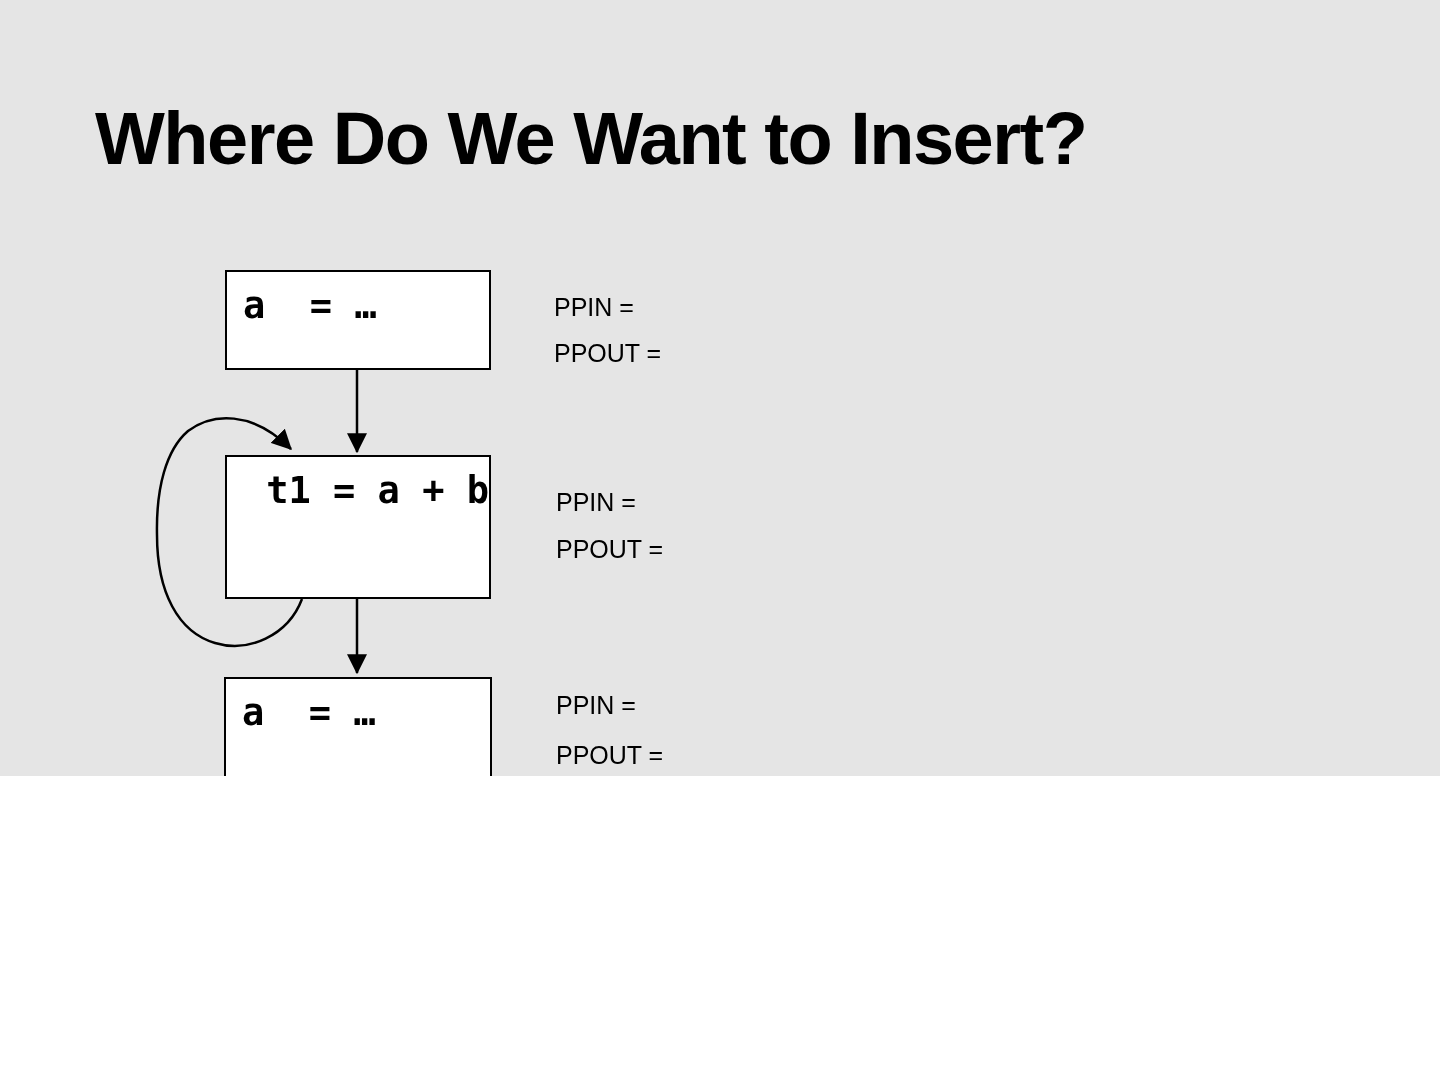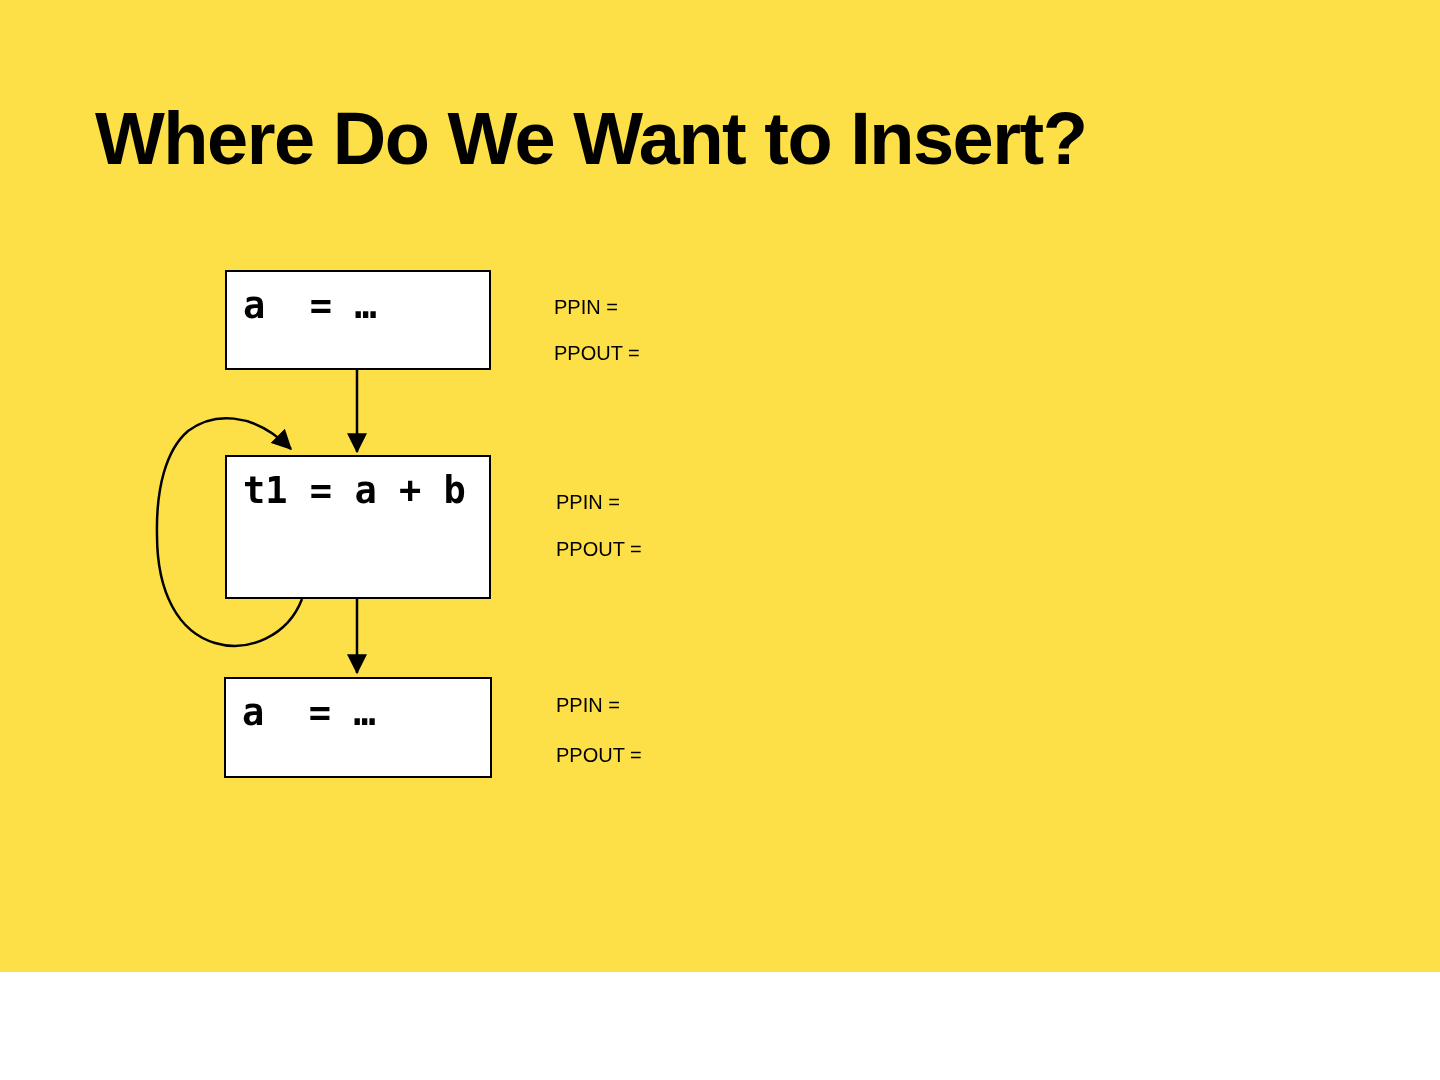--- a/index.html
+++ b/index.html
@@ -1,20 +1,20 @@
 <!DOCTYPE html>
 <html><head>
 <meta charset="utf-8">
 <style>
   html, body { margin: 0; padding: 0; background: #ffffff; }
   .slide {
     position: relative;
     width: 1440px;
-    height: 972px;
-    background: #fde047;
+    height: 776px;
+    background: #e5e5e5;
     overflow: hidden;
     font-family: "Liberation Sans", sans-serif;
     color: #000000;
     text-decoration: underline;
   }
   .title {
     position: absolute;
     left: 95px;
     top: 96px;
     margin: 0;
@@ -31,33 +31,33 @@
     pointer-events: none;
   }
   .block {
     position: absolute;
     box-sizing: border-box;
     border: 2px solid #000000;
     background: #ffffff;
     padding: 10px 0 0 16px;
   }
   .block-1 { left: 225px; top: 270px; width: 266px; height: 100px; }
-  .block-2 { left: 225px; top: 455px; width: 266px; height: 144px; }
+  .block-2 { left: 225px; top: 455px; width: 266px; height: 144px; text-align: right; }
   .block-3 { left: 224px; top: 677px; width: 268px; height: 101px; }
   .code-line {
     font-family: "DejaVu Sans Mono", monospace;
     font-weight: bold;
     font-size: 37px;
     line-height: 48px;
     white-space: pre;
     color: #000000;
   }
   .pp-label {
     position: absolute;
-    font-size: 20px;
+    font-size: 25px;
     line-height: 30px;
     color: #000000;
     white-space: nowrap;
     text-align: center;
   }
   .ppin-1  { left: 554px; top: 292px; }
   .ppout-1 { left: 554px; top: 338px; }
   .ppin-2  { left: 556px; top: 487px; }
   .ppout-2 { left: 556px; top: 534px; }
   .ppin-3  { left: 556px; top: 690px; }

